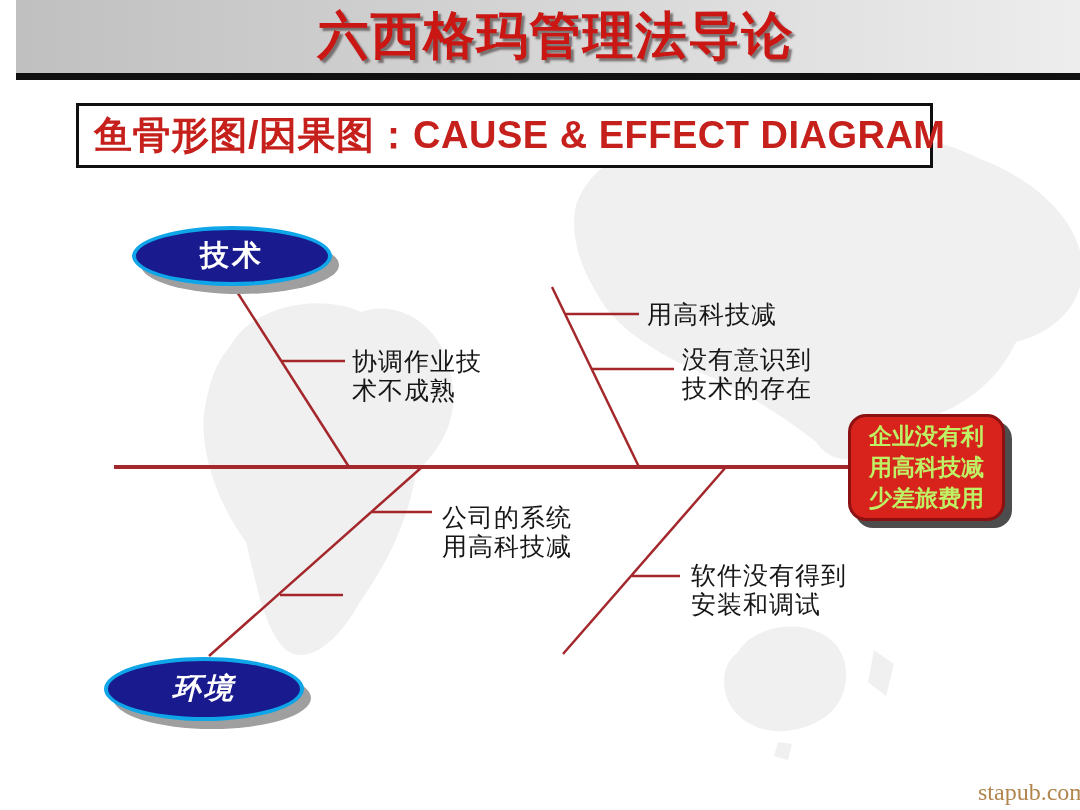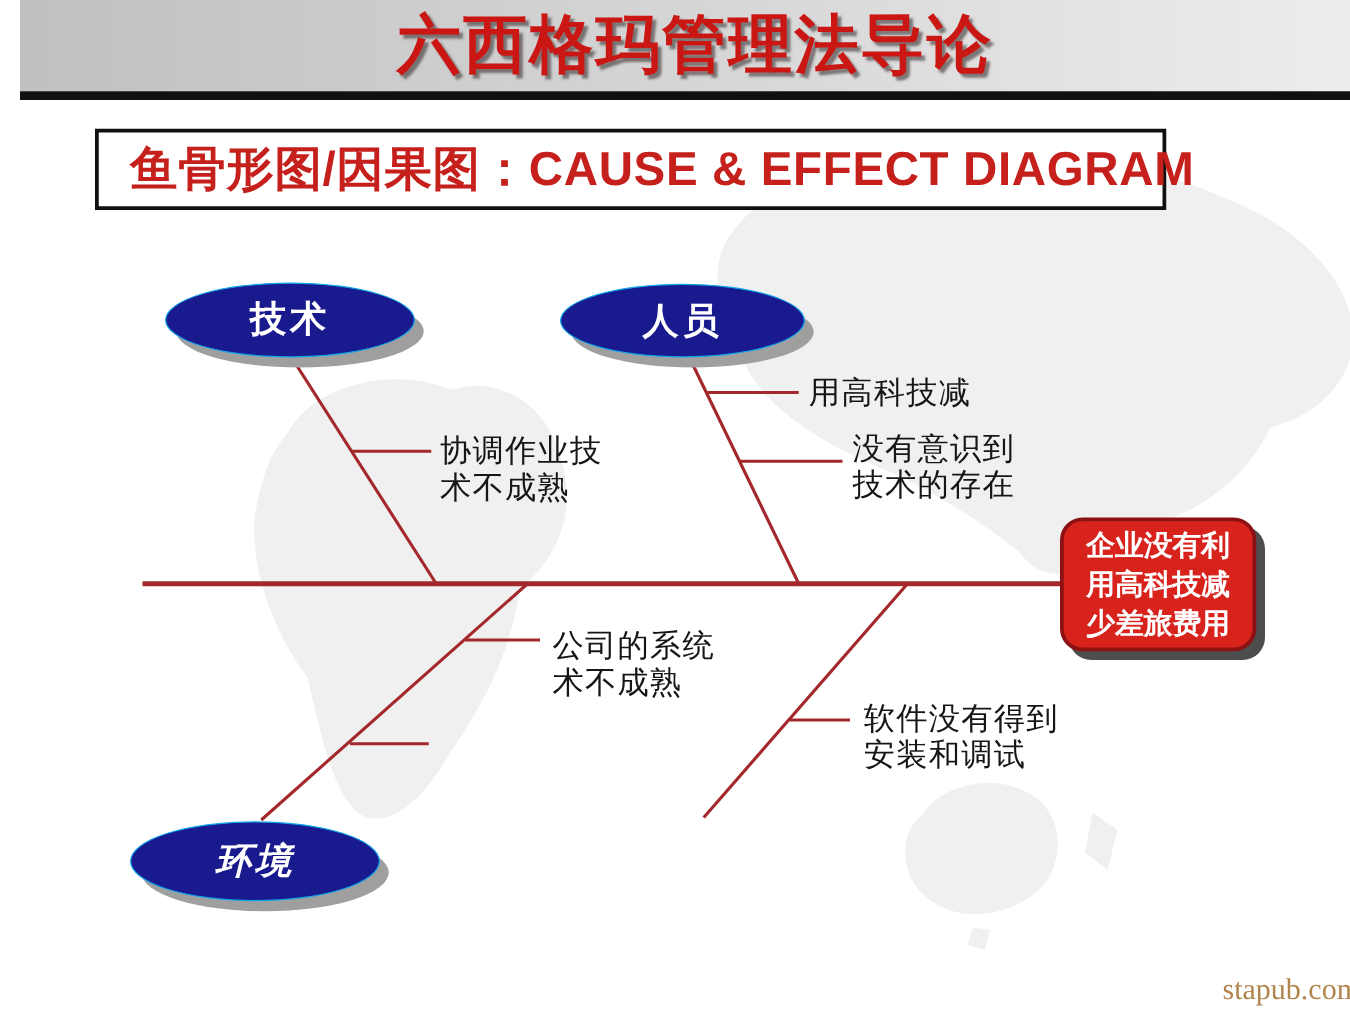--- a/index.html
+++ b/index.html
@@ -36,21 +36,21 @@
     background: #101010;
   }
 
   
   .subtitle-box {
     position: absolute; left: 60px; top: 103px;
     width: 857px; height: 65px;
     background: #ffffff;
     border: 3px solid #101010;
     display: flex; align-items: center;
-    padding-left: 25px;
+    padding-left: 15px;
     z-index: 4;
   }
   .subtitle-text {
     font-size: 38px;
     font-weight: bold;
     color: #c6201c;
     letter-spacing: 0.5px;
     white-space: nowrap;
   }
 
@@ -58,21 +58,21 @@
   .map-layer { position: absolute; left: 0; top: 0; z-index: 0; }
 
   
   .bone-layer { position: absolute; left: 0; top: 0; z-index: 2; }
   .bone-layer line { stroke: #a3272b; }
 
   
   .node {
     position: absolute;
     background: #1a1a8f;
-    border: 1px solid #0ea5e9;
+    border: 4px solid #0ea5e9;
     border-radius: 50%;
     box-shadow: 8px 9px 0 -1px #9f9f9f;
     display: flex; align-items: center; justify-content: center;
     color: #ffffff;
     font-weight: bold;
     font-size: 29px;
     letter-spacing: 3px;
     z-index: 3;
   }
   .node-tech     { left: 116px; top: 226px; width: 200px; height: 60px; }
@@ -83,21 +83,21 @@
   
   .effect-box {
     position: absolute; left: 832px; top: 414px;
     width: 157px; height: 107px;
     background: #d8231d;
     border: 3px solid #8c1113;
     border-radius: 18px;
     box-shadow: 7px 7px 0 #4d4d4d;
     display: flex; align-items: center; justify-content: center;
     text-align: center;
-    color: #ffffff;
+    color: #bef264;
     font-weight: bold;
     font-size: 23px;
     line-height: 31px;
     white-space: pre-line;
     z-index: 3;
   }
 
   
   .cause {
     position: absolute;
@@ -163,36 +163,33 @@
     <line x1="550" y1="314" x2="623" y2="314" stroke-width="2.5"></line>
     <line x1="576" y1="369" x2="658" y2="369" stroke-width="2.5"></line>
     <line x1="356" y1="512" x2="416" y2="512" stroke-width="2.5"></line>
     <line x1="264" y1="595" x2="327" y2="595" stroke-width="2.5"></line>
     <line x1="616" y1="576" x2="664" y2="576" stroke-width="2.5"></line>
   </svg>
 
   <div class="node node-tech">
     <span>技术</span>
   </div>
-  <div class="node node-people">
-    <span>人员</span>
-  </div>
   <div class="node node-env">
     <span>环境</span>
   </div>
 
   <div class="effect-box">企业没有利
 用高科技减
 少差旅费用</div>
 
   <div class="cause cause-1">协调作业技
 术不成熟</div>
   <div class="cause cause-2">用高科技减</div>
   <div class="cause cause-3">没有意识到
 技术的存在</div>
   <div class="cause cause-4">公司的系统
-术不成熟</div>
+用高科技减</div>
   <div class="cause cause-6">软件没有得到
 安装和调试</div>
 
   <div class="site-watermark">stapub.com</div>
 
 </div>
 
 </body></html>

